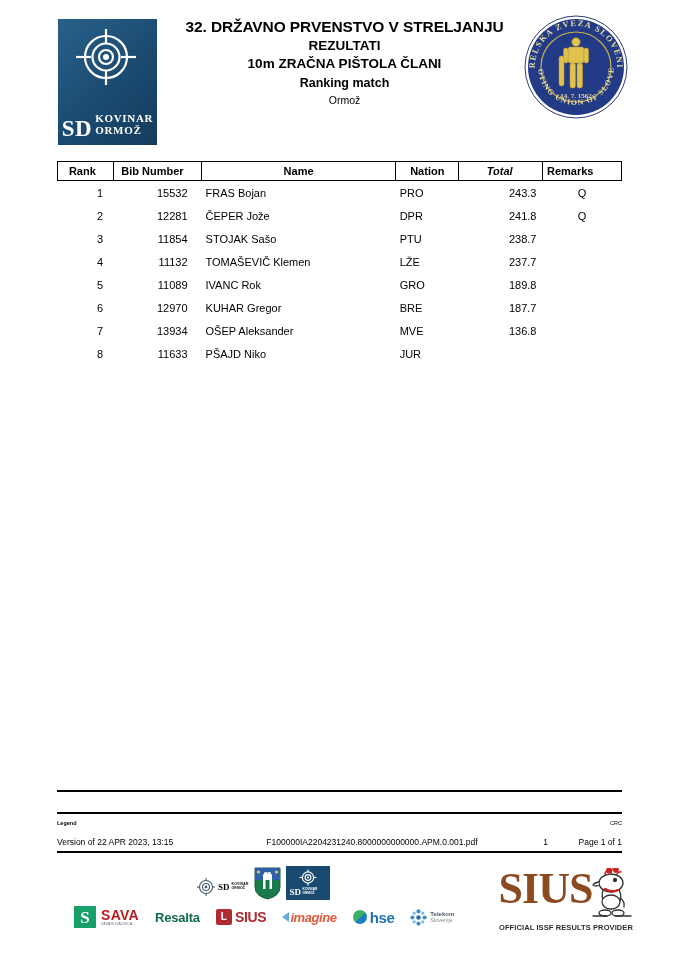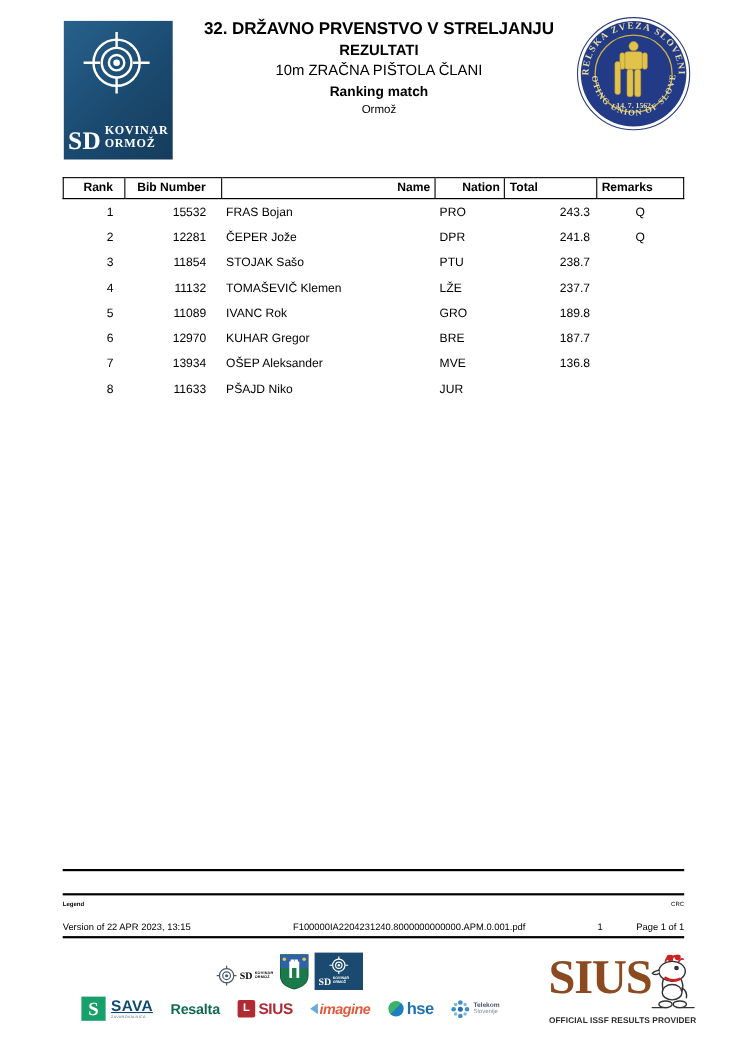--- a/index.html
+++ b/index.html
@@ -84,21 +84,21 @@
     letter-spacing: -0.1px;
     white-space: nowrap;
   }
   .t-rezultati {
     font-size: 13.5px;
     font-weight: bold;
     margin-top: 2px;
   }
   .t-event {
     font-size: 13.5px;
-    font-weight: normal;
+    font-weight: bold;
     margin-top: 2px;
   }
   .t-ranking {
     font-size: 12.5px;
     font-weight: bold;
     margin-top: 4px;
   }
   .t-city {
     font-size: 10.5px;
     font-weight: normal;
@@ -127,30 +127,30 @@
     width: 565px;
   }
   table.results {
     width: 100%;
     border-collapse: collapse;
     font-size: 11px;
   }
   table.results thead th {
     font-size: 11px;
     font-weight: bold;
-    text-align: right;
+    text-align: center;
     padding: 3px 4px 3px 4px;
     border-top: 1.6px solid #000;
     border-bottom: 1.6px solid #000;
     border-left: 1.2px solid #000;
     white-space: nowrap;
   }
   table.results thead th.first { border-left: 1.6px solid #000; }
   table.results thead th.last  { border-right: 1.6px solid #000; border-left: 1.2px solid #000; }
-  table.results thead th.num   { text-align: left; }
+  table.results thead th.num   { text-align: center; font-style: italic; }
 
   table.results tbody td {
     padding: 6px 4px 5px 4px;
     border: none;
     vertical-align: baseline;
     white-space: nowrap;
   }
   .c-rank    { width: 46px;  text-align: right; padding-right: 10px !important; }
   .c-bib     { width: 72px;  text-align: right; padding-right: 14px !important; }
   .c-name    { width: 216px; text-align: left; }
@@ -276,21 +276,21 @@
   .sp { display: flex; align-items: center; }
 
   .sava-mark {
     width: 22px; height: 22px;
     background: #18a06b;
     display: flex; align-items: center; justify-content: center;
     color: #fff; font-family: "Liberation Serif", serif;
     font-size: 17px; font-weight: bold; line-height: 1;
   }
   .sava-txt { margin-left: 5px; line-height: 1; }
-  .sava-txt b { font-size: 14px; font-weight: bold; color: #0c4a6e; letter-spacing: 0.3px; text-decoration: underline; }
+  .sava-txt b { font-size: 14px; font-weight: bold; color: #b91c1c; letter-spacing: 0.3px; }
   .sava-txt i { display: block; font-style: normal; font-size: 3.4px; color: #5a6c80; letter-spacing: 0.3px; }
 
   .resalta-txt { font-size: 13px; font-weight: bold; color: #0f6b4f; letter-spacing: -0.2px; }
 
   .lapua-mark {
     width: 16px; height: 16px; background: #b02a32;
     display: flex; align-items: center; justify-content: center;
     color: #fff; font-size: 10px; font-weight: bold; line-height: 1;
     border-radius: 2px;
   }

